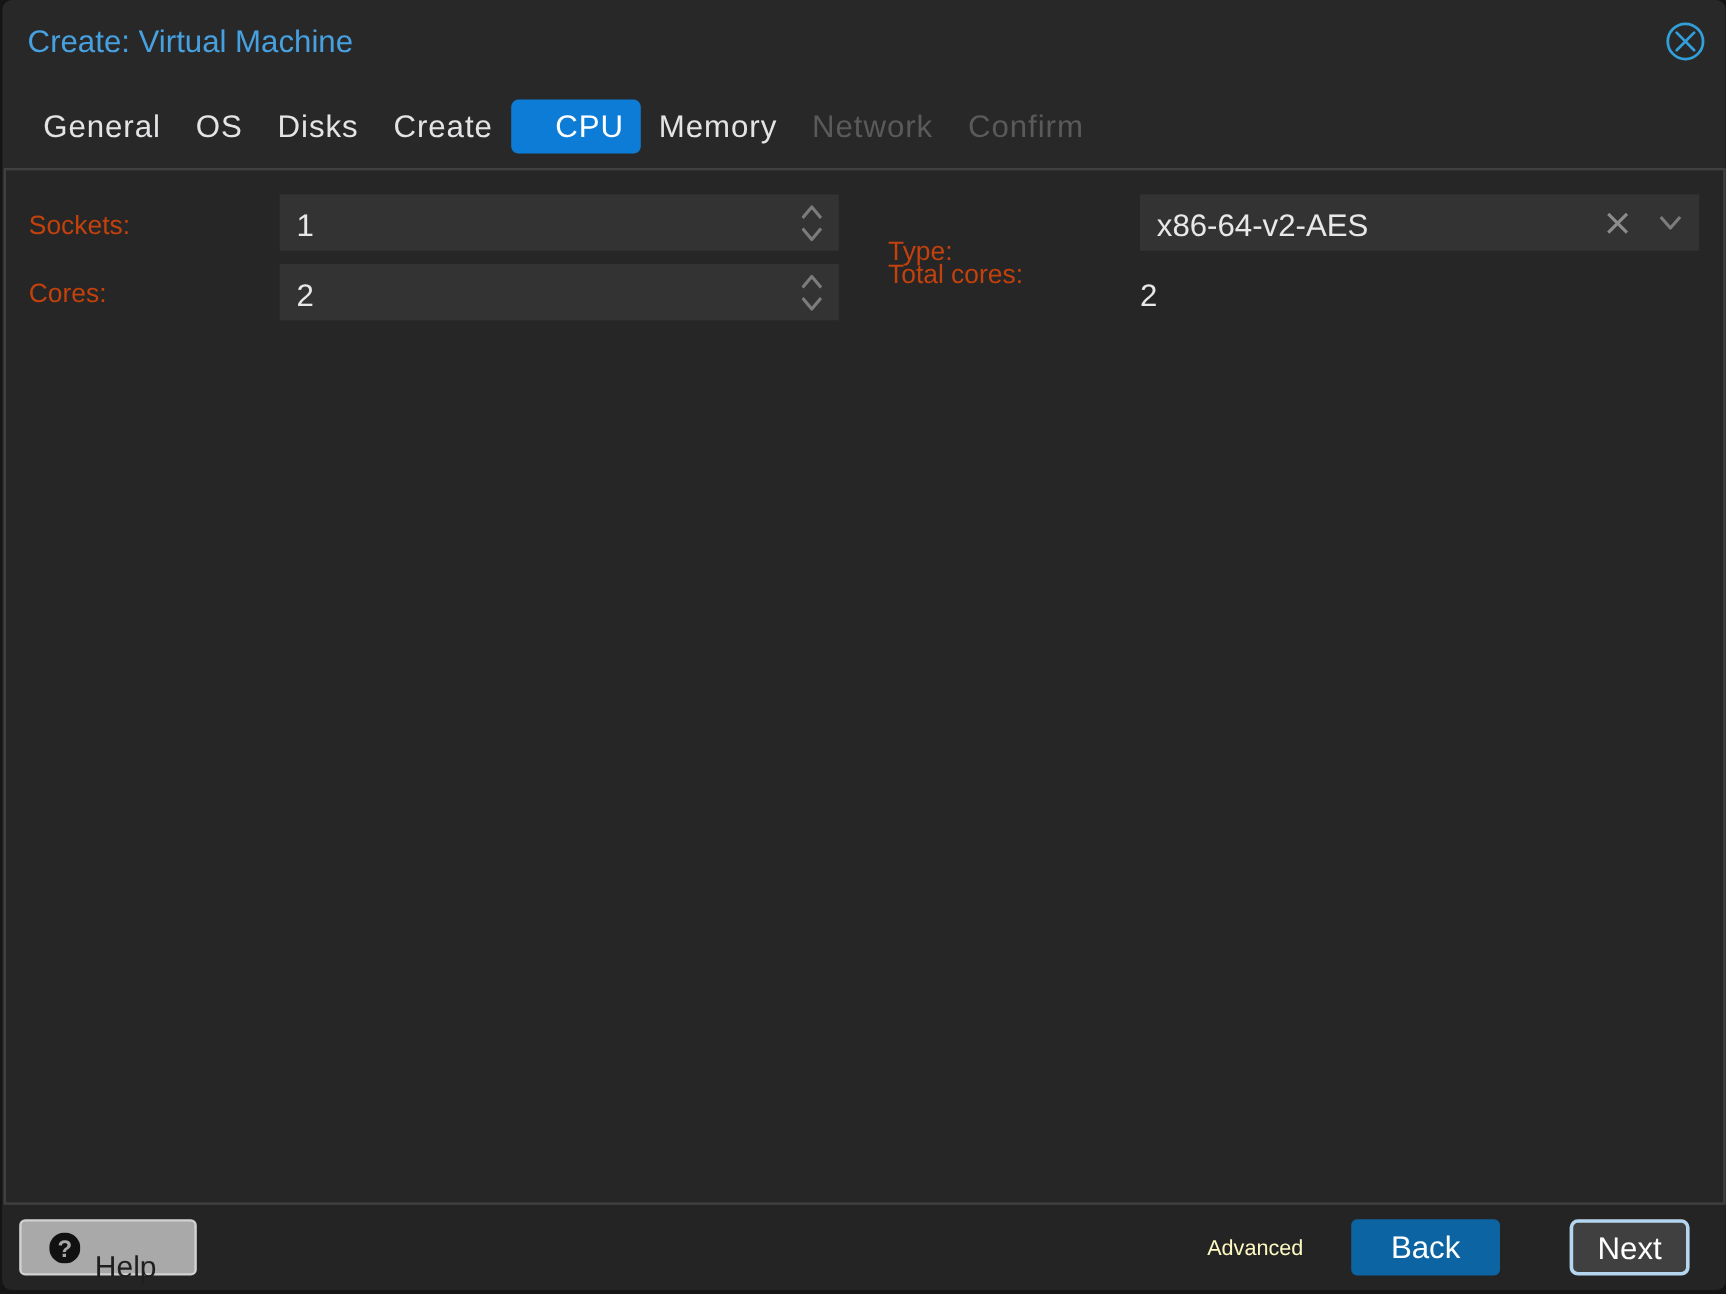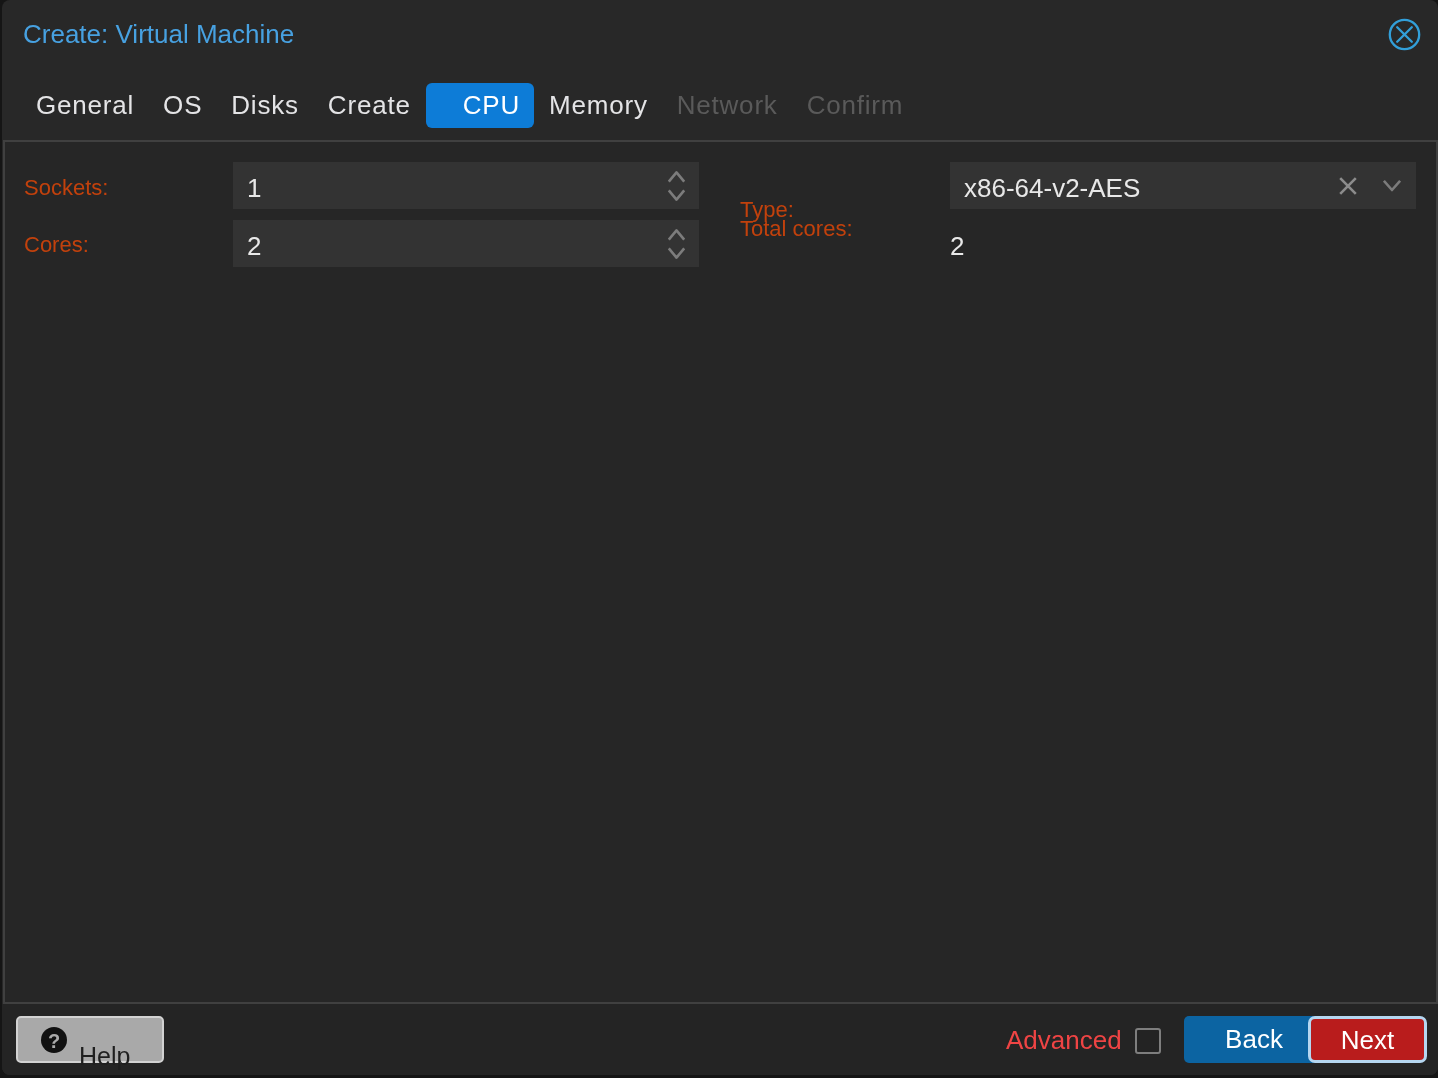--- a/index.html
+++ b/index.html
@@ -20,27 +20,27 @@
   #bodyp { position:absolute; left:3px; top:140px; width:1435px; height:864px;
     border:2px solid #404040; background:#262626; }
   .lbl { position:absolute; font-size:22px; line-height:26px; color:#c2410c; }
   .field { position:absolute; background:#333333; height:47px; font-size:26px;
     line-height:52px; color:#e8e8e8; padding-left:14px; }
   .dfield { position:absolute; font-size:26px; line-height:26px; color:#e8e8e8; }
   
   #help { position:absolute; left:16px; top:1016px; width:148px; height:47px;
     background:#a9a9a9; border:2px solid #d2d2d2; border-radius:5px;
     color:#1f1f1f; font-size:25px; }
-  #advlbl { position:absolute; left:1006px; top:1027px; font-size:26px; line-height:26px; color:#ef4444; }
+  #advlbl { position:absolute; left:1006px; top:1027px; font-size:18px; line-height:26px; color:#fef9c3; }
   #advbox { position:absolute; left:1135px; top:1028px; width:26px; height:26px;
     background:#232323; border:2px solid #7e7e7e; border-radius:3px; }
   .btn { position:absolute; top:1016px; height:47px; border-radius:5px;
     font-size:26px; color:#ffffff; text-align:center; line-height:43px; }
-  #back { left:1184px; width:140px; background:#0c64a2; line-height:47px; }
-  #next { left:1308px; width:119px; background:#b91c1c; border:3px solid #b5d6f0;
+  #back { left:1126px; width:124px; background:#0c64a2; line-height:47px; }
+  #next { left:1308px; width:100px; background:#404040; border:3px solid #b5d6f0;
     border-radius:7px; }
 </style>
 </head>
 <body>
 <div id="win"></div>
 <div id="foot"></div>
 <div id="title">Create: Virtual Machine</div>
 
 <svg class="abs" style="left:1388px; top:18px;" width="33" height="33" viewBox="0 0 33 33">
   <circle cx="16.5" cy="16.5" r="14.7" fill="none" stroke="#329fd9" stroke-width="2.3"></circle>

